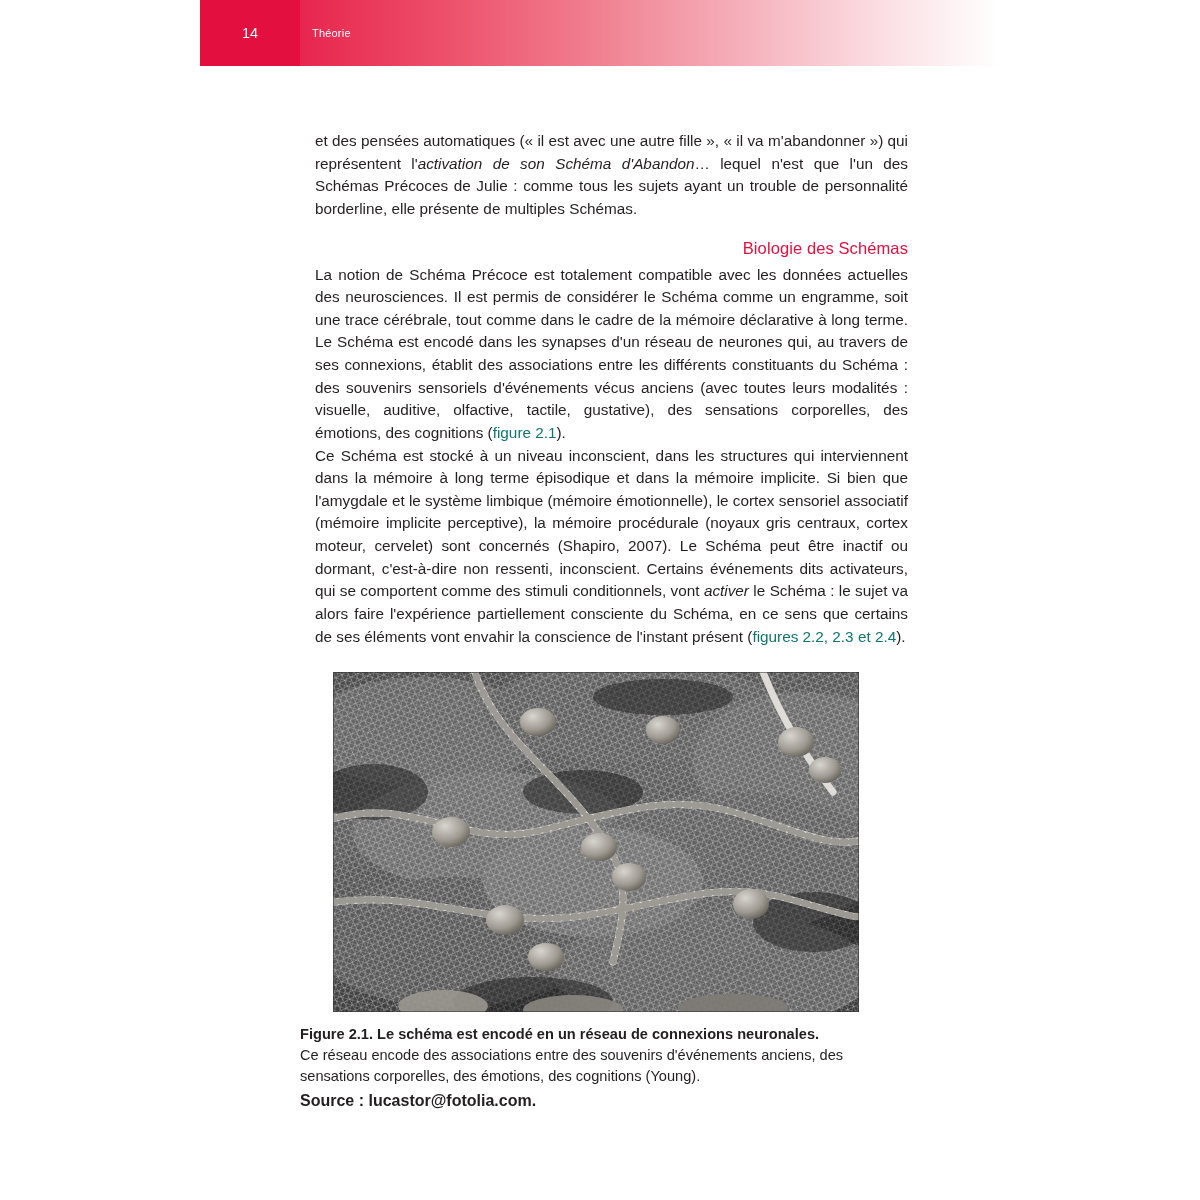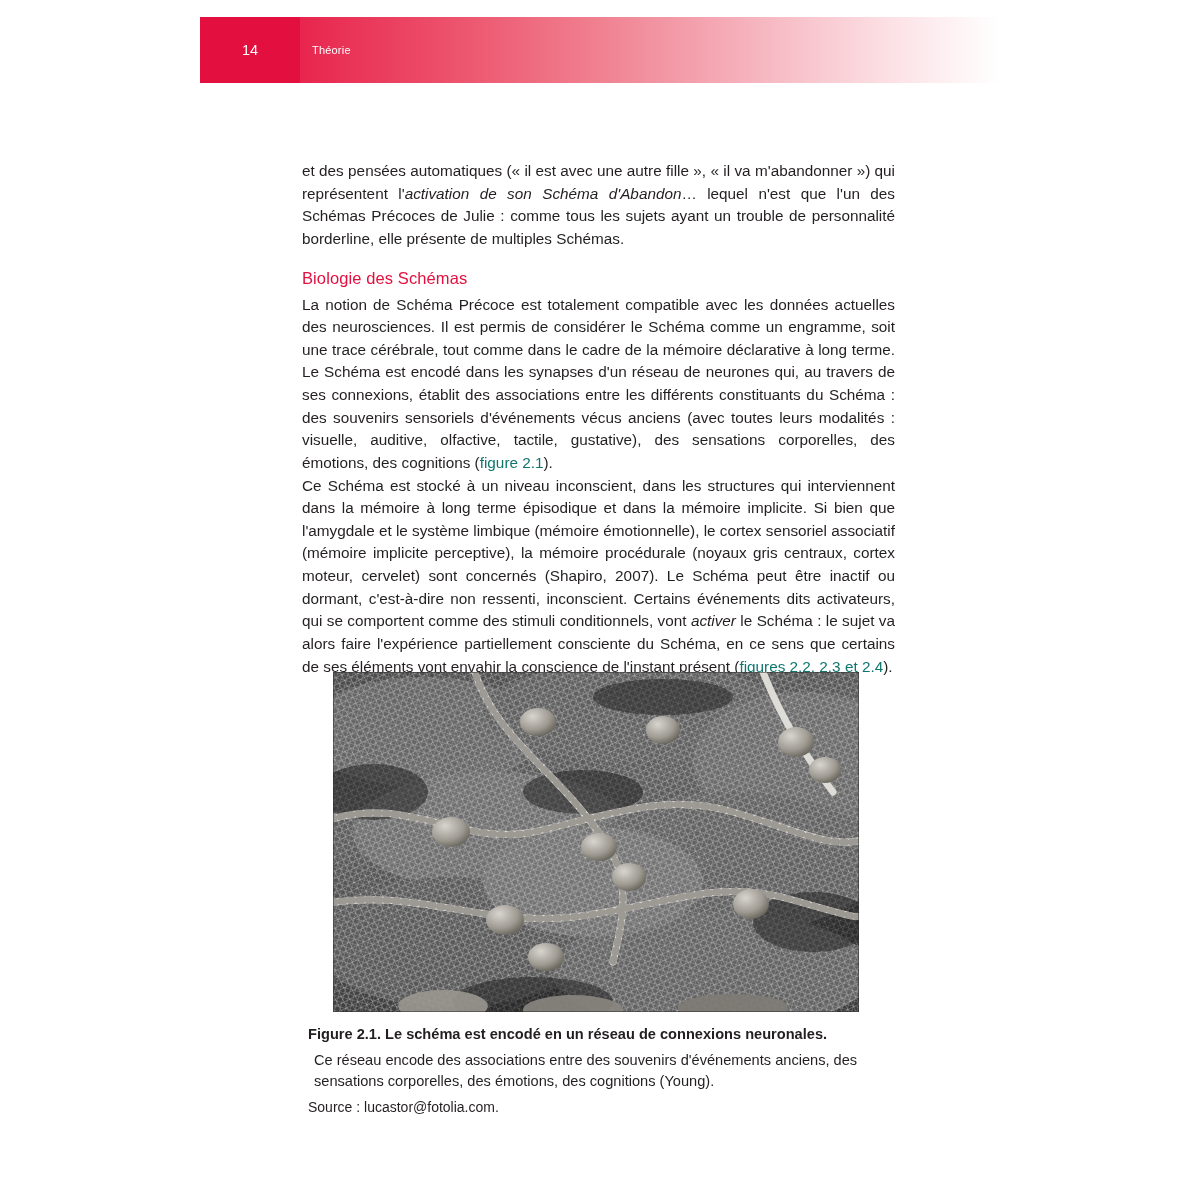--- a/index.html
+++ b/index.html
@@ -13,21 +13,21 @@
     font-family: "Liberation Sans", sans-serif;
     color: #231f20;
     position: relative;
     overflow: hidden;
   }
 
   
   .header {
     position: absolute;
     left: 200px;
-    top: 17px;
+    top: 0;
     width: 800px;
     height: 51px;
   }
   .header-gradient {
     position: absolute;
     left: 100px;
     top: 0;
     right: 0;
     height: 66px;
     background: linear-gradient(to right, #e8254e 0%, #ec4a66 18%, #f07f8f 42%, #f6b7c1 66%, #fce2e6 85%, #ffffff 100%);
@@ -59,24 +59,23 @@
     height: 66px;
     line-height: 66px;
     color: #ffffff;
     font-size: 11px;
     letter-spacing: 0.2px;
   }
 
   
   .content {
     position: absolute;
-    left: 302px;
+    left: 315px;
     top: 130px;
     width: 593px;
-    margin-top: 30px;
   }
   p.body {
     margin: 0;
     font-size: 15.3px;
     line-height: 1.48;
     text-align: justify;
     text-justify: inter-word;
     color: #231f20;
     font-family: "Liberation Sans", sans-serif;
     hyphens: manual;
@@ -84,20 +83,21 @@
   p.body + p.body {
     margin-top: 0;
   }
   .section-heading {
     margin: 18px 0 6px 0;
     font-size: 16.5px;
     color: #e3103f;
     font-weight: normal;
     font-family: "Liberation Sans", sans-serif;
     letter-spacing: 0.1px;
+    text-align: right;
   }
   .it { font-style: italic; }
   .xref { color: #0f766e; }
 
   
   .figure {
     position: absolute;
     left: 333px;
     top: 672px;
     width: 526px;
@@ -108,43 +108,44 @@
     display: block;
     border: 0;
     background: #6b6b6b;
     overflow: hidden;
     position: relative;
   }
   .figure-image svg { display: block; }
 
   .figure-caption {
     position: absolute;
-    left: 308px;
+    left: 300px;
     top: 1024px;
     width: 593px;
     font-family: "Liberation Sans", sans-serif;
   }
   .fig-title {
     font-size: 14.6px;
     font-weight: bold;
     color: #231f20;
     margin: 0 0 1px 0;
     line-height: 1.4;
   }
   .fig-desc {
     font-size: 14.6px;
     color: #231f20;
-    margin: 6px;
+    margin: 0;
     line-height: 1.42;
   }
   .fig-source {
-    font-size: 14px;
+    font-size: 16px;
     color: #231f20;
     margin: 4px 0 0 0;
     line-height: 1.3;
+    font-weight: bold;
   }
 </style>
 </head>
 <body>
 
 <div class="header">
   <div class="header-gradient"></div>
   <div class="header-block"></div>
   <div class="page-number">14</div>
   <div class="header-title">Théorie</div>

